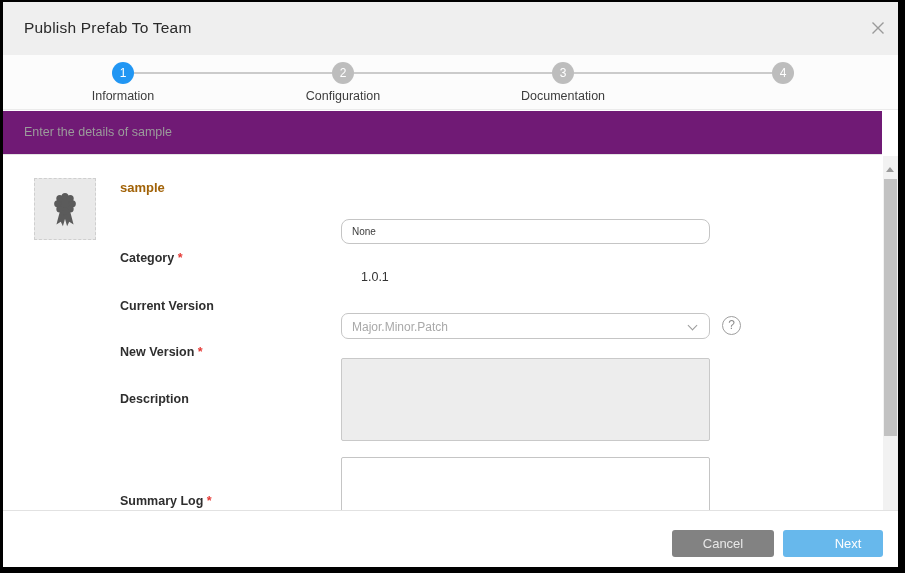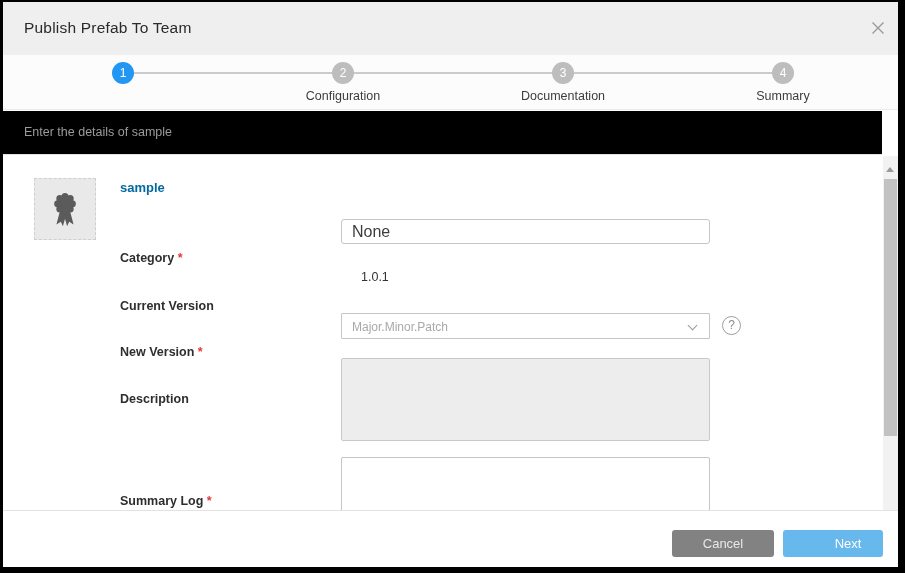--- a/index.html
+++ b/index.html
@@ -48,61 +48,61 @@
     font-size: 12px; line-height: 22px; text-align: center;
   }
   .step-circle.active { background: #2196f3; }
   .step-label {
     position: absolute; top: 34px; width: 180px;
     text-align: center; font-size: 12.5px; color: #3d3d3d;
   }
   
   .subheader {
     position: absolute; top: 109px; left: 0; right: 16px; height: 44px;
-    background: #000000; border-bottom: 1px solid #e4e4e4;
+    background: #701a75; border-bottom: 1px solid #e4e4e4;
   }
   .subheader-text {
     position: absolute; left: 21px; top: 14px;
     font-size: 12.5px; color: #9b9b9b;
   }
   
   .content {
     position: absolute; top: 154px; left: 0; right: 0; bottom: 57px;
     background: #fff; overflow: hidden;
   }
   .thumb {
     position: absolute; left: 31px; top: 22px;
     width: 62px; height: 62px;
     background: #e9e9e9;
     border: 1px dashed #cfcfcf;
     display: flex; align-items: center; justify-content: center;
   }
   .prefab-name {
     position: absolute; left: 117px; top: 24px;
-    font-size: 13px; font-weight: bold; color: #0369a1;
+    font-size: 13px; font-weight: bold; color: #a16207;
   }
   .field-label {
     position: absolute; left: 117px;
     font-size: 12.5px; font-weight: bold; color: #2e2e2e; margin-top: 29px;
   }
   .req { color: #e53935; font-weight: bold; }
   .text-input {
     position: absolute; left: 338px; width: 369px; height: 25px;
-    border: 1px solid #c5c5c5; border-radius: 3px;
-    padding: 0 10px; font-size: 16px; color: #3c3c3c;
+    border: 1px solid #c5c5c5; border-radius: 8px;
+    padding: 0 10px; font-size: 10px; color: #3c3c3c;
     font-family: "Liberation Sans", sans-serif;
     background: #fff; outline: none;
   }
   .static-value {
     position: absolute; left: 338px;
     font-size: 12.5px; color: #333; margin-left: 20px;
   }
   .select {
     position: absolute; left: 338px; top: 157px; width: 369px; height: 26px;
-    border: 1px solid #c5c5c5; border-radius: 1px; background: #fff;
+    border: 1px solid #c5c5c5; border-radius: 7px; background: #fff;
     cursor: pointer;
   }
   .select-placeholder {
     position: absolute; left: 10px; top: 6px;
     font-size: 12px; color: #a9a9a9;
   }
   .chevron {
     position: absolute; right: 13px; top: 8px;
     width: 7px; height: 7px;
     border-right: 1.5px solid #9b9b9b;
@@ -172,29 +172,29 @@
       </svg>
     </div>
   </div>
 
   <div class="stepper">
     <div class="step-line" style="left:131px"></div>
     <div class="step-line" style="left:351px"></div>
     <div class="step-line" style="left:571px"></div>
 
     <div class="step-circle active" style="left:109px">1</div>
+    <div class="step-label" style="left:30px">Information</div>
 
     <div class="step-circle" style="left:329px">2</div>
     <div class="step-label" style="left:250px">Configuration</div>
 
     <div class="step-circle" style="left:549px">3</div>
     <div class="step-label" style="left:470px">Documentation</div>
 
     <div class="step-circle" style="left:769px">4</div>
-    <div class="step-label" style="left:690px">Summary</div>
   </div>
 
   <div class="subheader">
     <div class="subheader-text">Enter the details of sample</div>
   </div>
 
   <div class="content">
 
     <div class="thumb">
       <svg width="42" height="42" viewBox="0 0 24 24">

